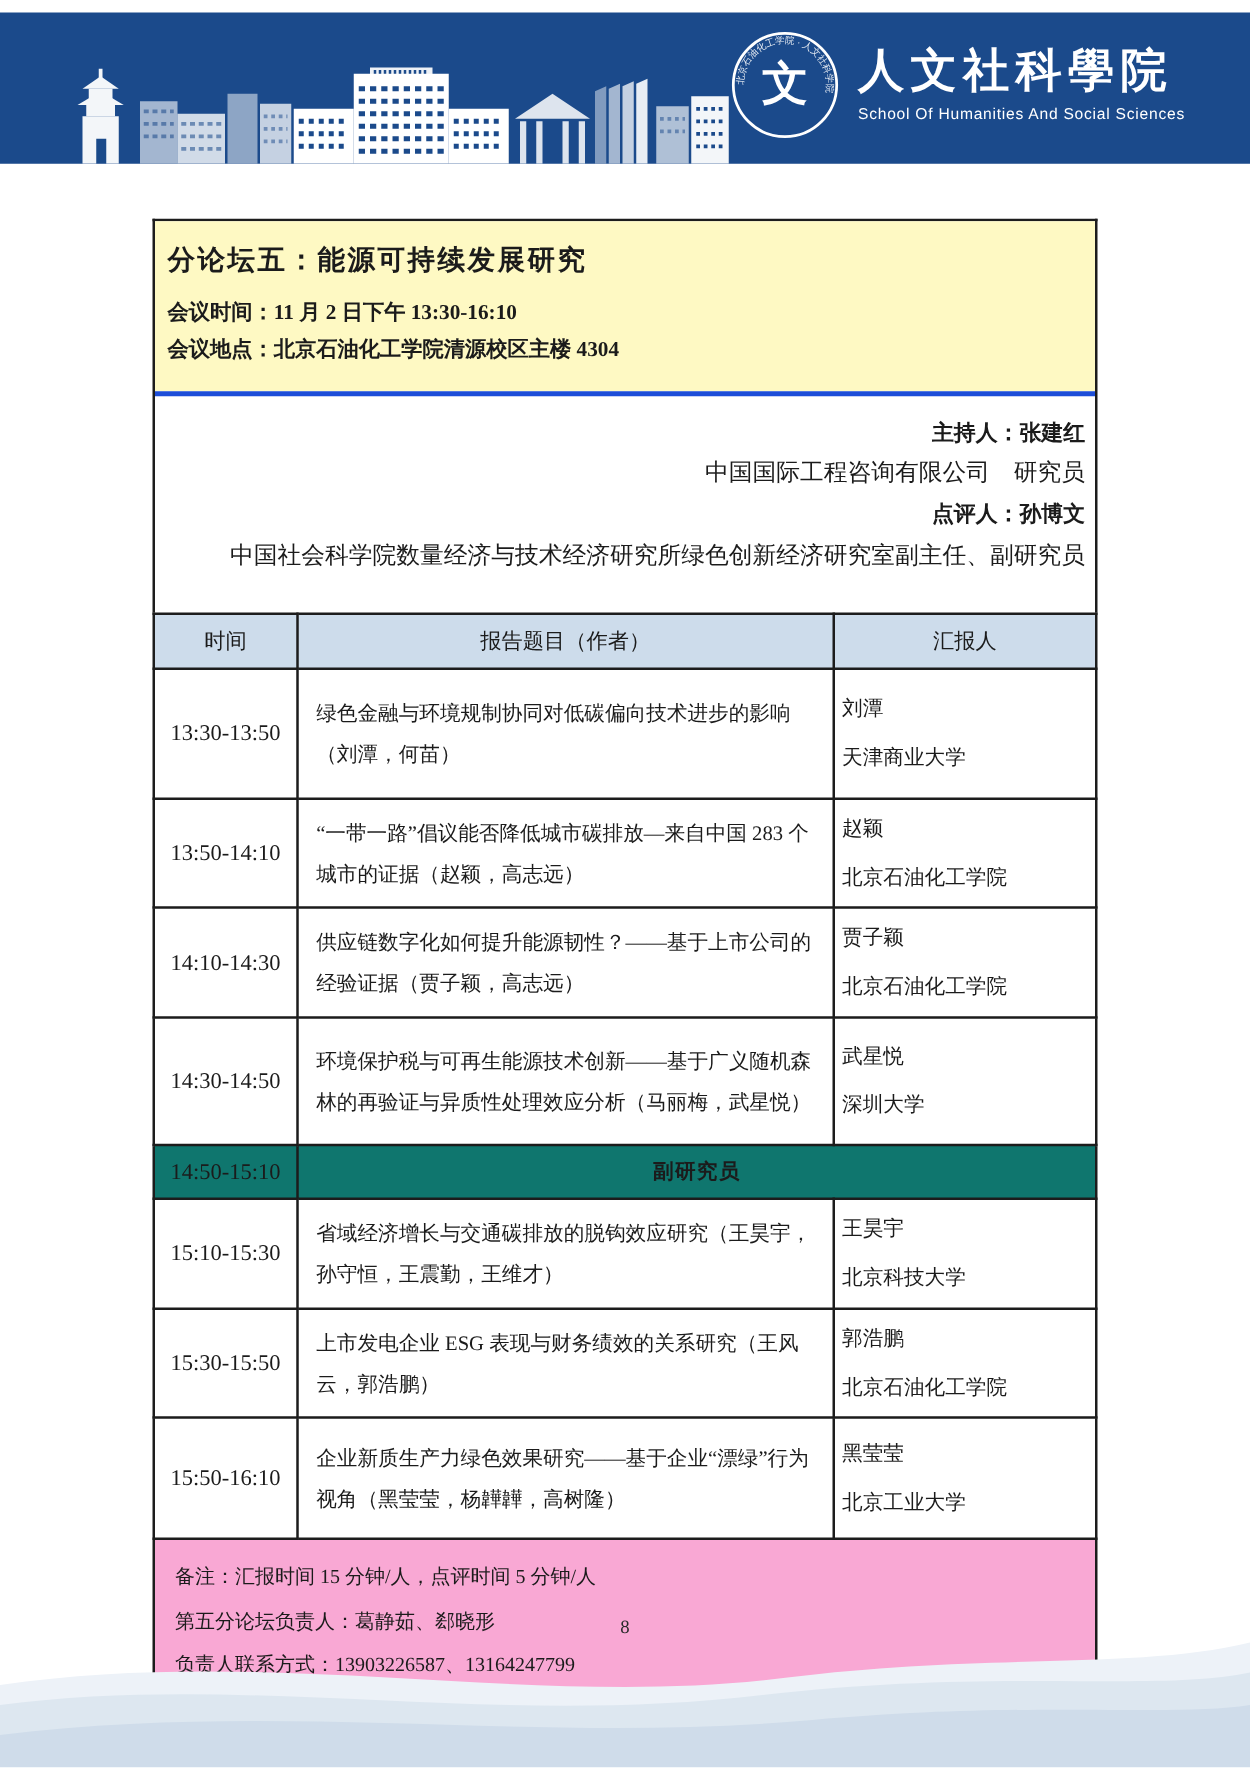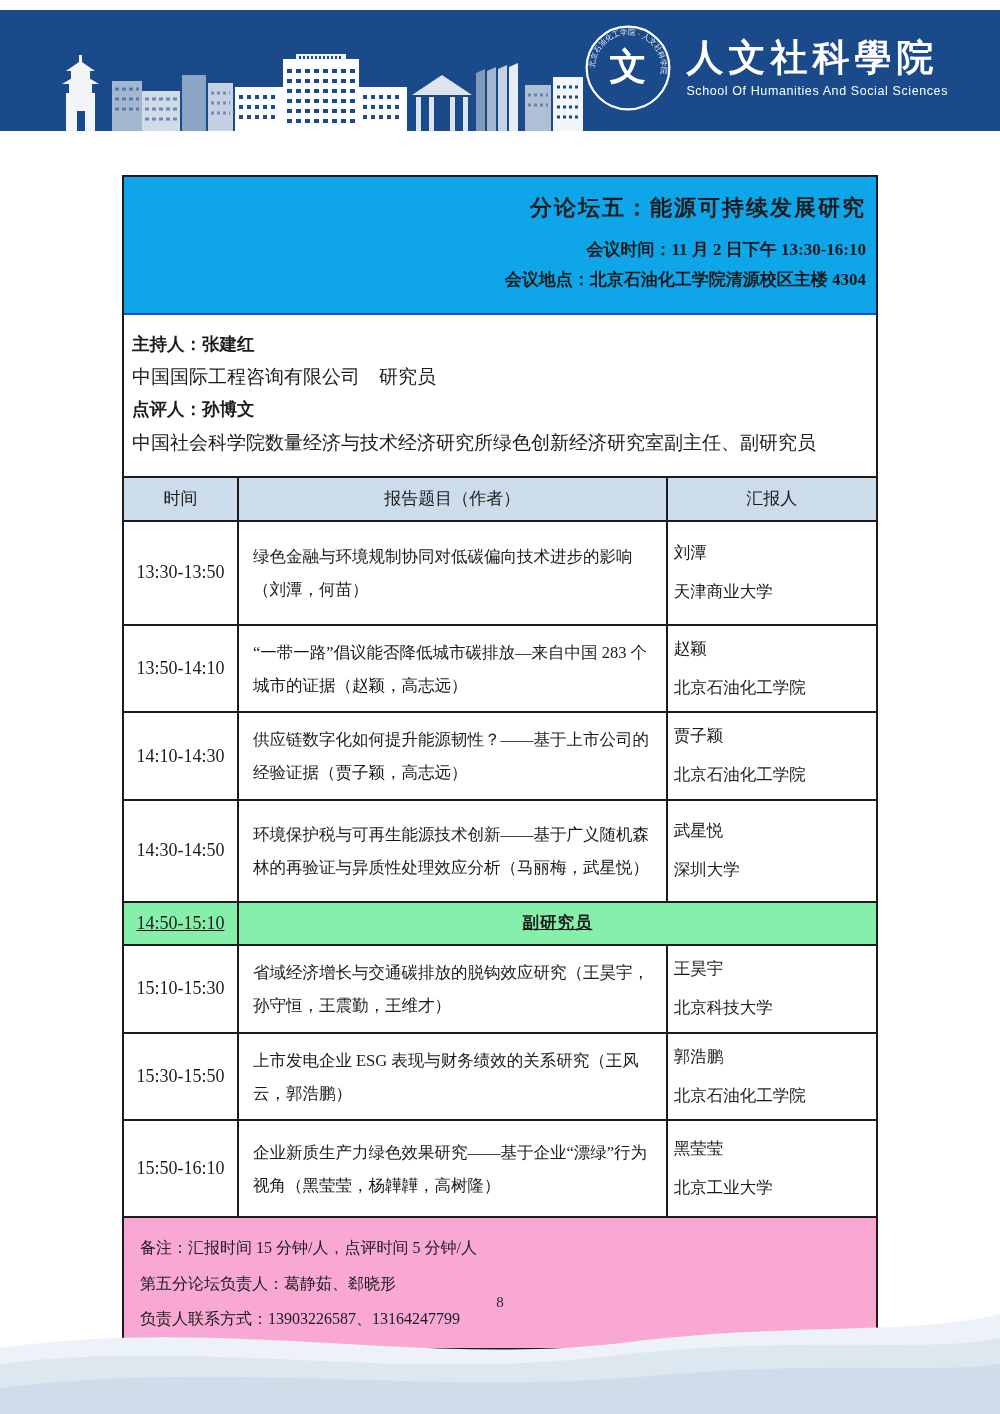--- a/index.html
+++ b/index.html
@@ -36,33 +36,33 @@
     margin-top: 6px;
     font-family: "Liberation Sans", "DejaVu Sans", sans-serif;
   }
 
   
   .doc {
     position: absolute; left: 122px; top: 175px; width: 756px;
   }
   .meta-box { border: 2.5px solid #1c1c1c; border-bottom: none; }
   .title-block {
-    background: #0ea5e9; text-align: right;
+    background: #fef9c3; text-align: left;
     padding: 16px 10px 18px 10px;
   }
   .session-title {
     font-size: 22px; font-weight: bold; letter-spacing: 2px;
     margin-bottom: 12px;
   }
   .session-meta { font-size: 17px; font-weight: 600; line-height: 1.75; }
 
   .host-block {
-    background: #ffffff; text-align: left;
-    border-top: 2px solid #1d4ed8;
-    padding: 14px 8px 16px 8px;
+    background: #ffffff; text-align: right;
+    border-top: 4px solid #1d4ed8;
+    padding: 14px 8px 28px 8px;
   }
   .host-line-bold { font-size: 17.5px; font-weight: bold; line-height: 1.8; }
   .host-line { font-size: 19px; line-height: 1.8; font-family: Liberation Serif, serif; }
 
   
   table.schedule {
     width: 100%; border-collapse: collapse;
     border: 2.5px solid #1c1c1c;
     font-size: 16.5px;
   }
@@ -71,21 +71,21 @@
   }
   th.hdr { background: #cddceb; font-weight: normal; font-size: 17px; }
   tr.hdr-row { height: 44px; }
   td.time { text-align: center; font-size: 18px; white-space: nowrap; }
   td.talk { text-align: left; padding: 6px 14px; line-height: 2.0; }
   td.pres { text-align: left; line-height: 2.35; padding: 4px 6px; }
   tr.r1 { height: 104px; } tr.r2 { height: 84px; } tr.r3 { height: 86px; }
   tr.r4 { height: 102px; } tr.r5 { height: 88px; } tr.r6 { height: 82px; }
   tr.r7 { height: 97px; }
   tr.break-row { height: 43px; }
-  tr.break-row td { background: #86efac; text-decoration: underline; }
+  tr.break-row td { background: #0f766e; }
   td.break-label { text-align: center; font-weight: bold; letter-spacing: 1px; }
   td.notes {
     background: #f9a8d4; padding: 12px 16px; line-height: 2.2;
     font-size: 16px;
   }
   .note-line { display: block; }
 
   
   .page-number {
     position: absolute; left: 0; top: 1294px; width: 1000px;

